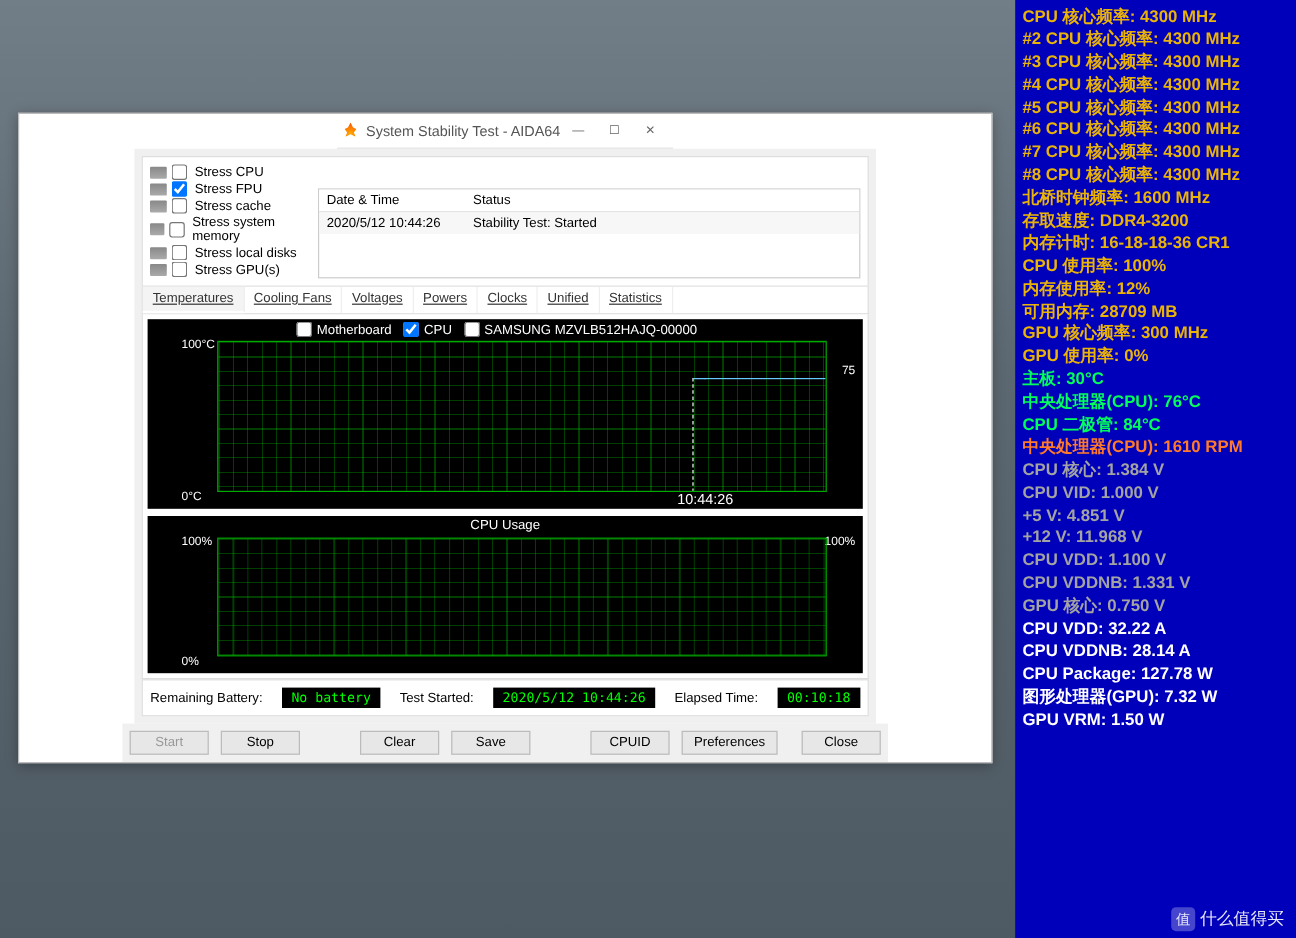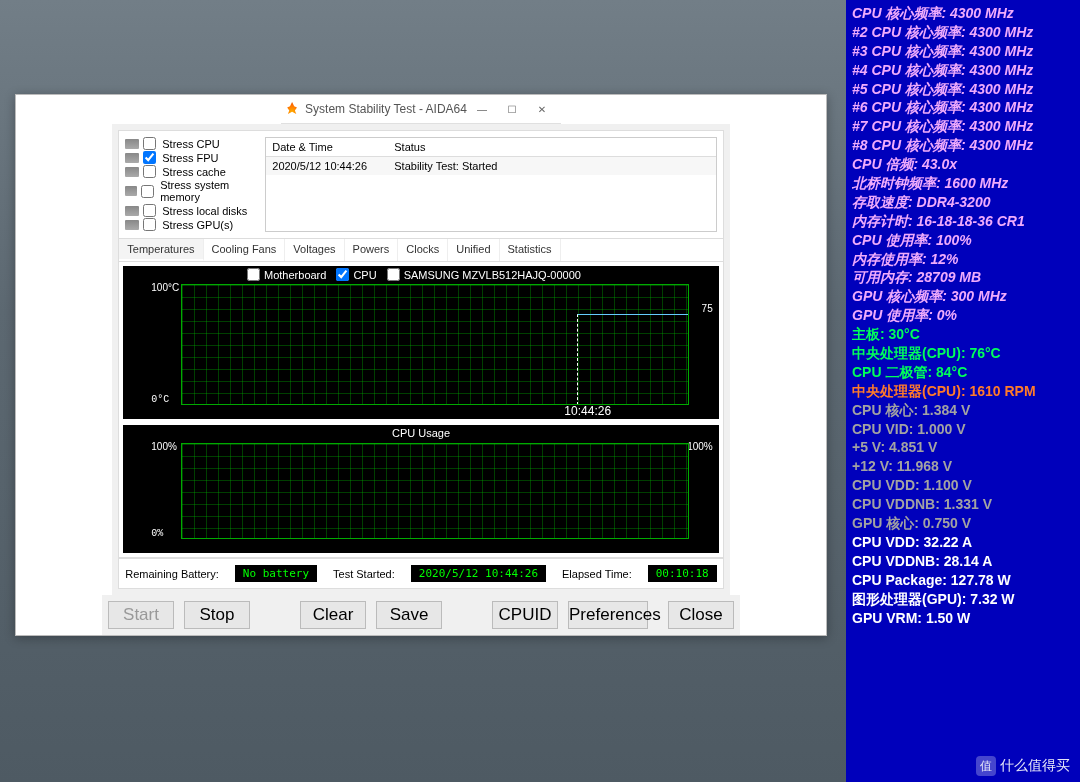--- a/index.html
+++ b/index.html
@@ -76,20 +76,21 @@
 .stress-icon {
   width: 14px; height: 10px;
   background: linear-gradient(#888,#aaa);
   border-radius: 1px;
 }
 .stress-row input { margin: 0 2px 0 0; }
 .log-table {
   flex: 1;
   border: 1px solid #ccc;
   font-size: 11px;
+  margin-top: 20px;
 }
 .log-header {
   display: flex;
   background: #fff;
   border-bottom: 1px solid #ddd;
 }
 .log-header > div, .log-row > div {
   padding: 3px 6px;
 }
 .log-col-date { width: 110px; }
@@ -102,20 +103,21 @@
   display: flex;
   background: #fff;
   border: 1px solid #ddd;
   border-top: none;
   font-size: 11px;
 }
 .tab {
   padding: 4px 8px;
   border-right: 1px solid #eee;
   color: #333;
+  text-decoration: underline;
 }
 .tab.active {
   background: #f4f4f4;
   border-bottom: 2px solid #fff;
 }
 .charts {
   flex: 1;
   background: #fff;
   border: 1px solid #ddd;
   border-top: none;
@@ -143,21 +145,21 @@
 }
 .legend-item { display: flex; align-items: center; gap: 4px; }
 .legend-item input { margin:0; }
 .chart .ylabel {
   position: absolute;
   left: 28px;
   color: #fff;
   font-size: 10px;
 }
 .chart .ylabel.top { top: 16px; }
-.chart .ylabel.bot { bottom: 14px; font-family: Liberation Mono, monospace; }
+.chart .ylabel.bot { bottom: 4px; }
 .chart .xlabel {
   position: absolute;
   bottom: 1px;
   left: 50%;
   transform: translateX(-50%);
   color: #fff;
   font-size: 12px;
 }
 .chart .rlabel {
   position: absolute;
@@ -218,21 +220,21 @@
   padding: 6px;
   display: flex;
   gap: 10px;
 }
 .btn {
   background: #e7e7e7;
   border: 1px solid #bbb;
   padding: 3px 0;
   width: 64px;
   text-align: center;
-  font-size: 17px;
+  font-size: 11px;
 }
 .btn.disabled { color: #999; }
 .button-bar .spacer { flex: 1; }
 
 
 .overlay {
   position: absolute;
   right: 0;
   top: 0;
   width: 234px;
@@ -240,21 +242,21 @@
   background: #0000bb;
   color: #fff;
   font-size: 14px;
   font-weight: bold;
   line-height: 1.35;
   font-family: "Microsoft YaHei", sans-serif;
   box-sizing: border-box;
   height: 782px;
 }
 .overlay .row { white-space: nowrap; }
-.ov-yellow { color: #f0abfc; font-style: italic; }
+.ov-yellow { color: #eab308; }
 .ov-green  { color: #00ff5a; }
 .ov-orange { color: #ff7a2a; }
 .ov-cyan   { color: #a3a3a3; }
 .ov-white  { color: #fff; }
 .watermark {
   position: absolute;
   right: 10px;
   bottom: 6px;
   color: #fff;
   font-size: 14px;
@@ -405,21 +407,20 @@
 
 <div class="overlay" id="overlay">
     <div class="row ov-yellow">CPU 核心频率: 4300 MHz</div>
     <div class="row ov-yellow">#2 CPU 核心频率: 4300 MHz</div>
     <div class="row ov-yellow">#3 CPU 核心频率: 4300 MHz</div>
     <div class="row ov-yellow">#4 CPU 核心频率: 4300 MHz</div>
     <div class="row ov-yellow">#5 CPU 核心频率: 4300 MHz</div>
     <div class="row ov-yellow">#6 CPU 核心频率: 4300 MHz</div>
     <div class="row ov-yellow">#7 CPU 核心频率: 4300 MHz</div>
     <div class="row ov-yellow">#8 CPU 核心频率: 4300 MHz</div>
-    <div class="row ov-yellow">CPU 倍频: 43.0x</div>
     <div class="row ov-yellow">北桥时钟频率: 1600 MHz</div>
     <div class="row ov-yellow">存取速度: DDR4-3200</div>
     <div class="row ov-yellow">内存计时: 16-18-18-36 CR1</div>
     <div class="row ov-yellow">CPU 使用率: 100%</div>
     <div class="row ov-yellow">内存使用率: 12%</div>
     <div class="row ov-yellow">可用内存: 28709 MB</div>
     <div class="row ov-yellow">GPU 核心频率: 300 MHz</div>
     <div class="row ov-yellow">GPU 使用率: 0%</div>
     <div class="row ov-green">主板: 30°C</div>
     <div class="row ov-green">中央处理器(CPU): 76°C</div>

